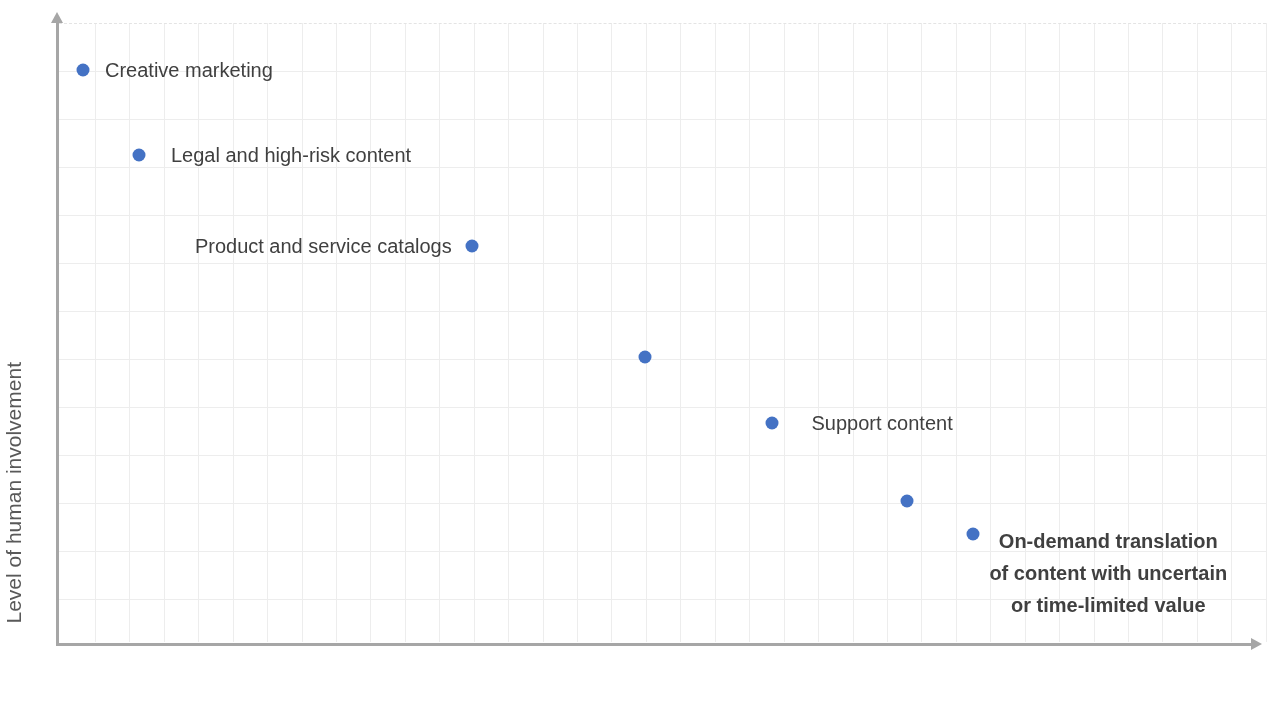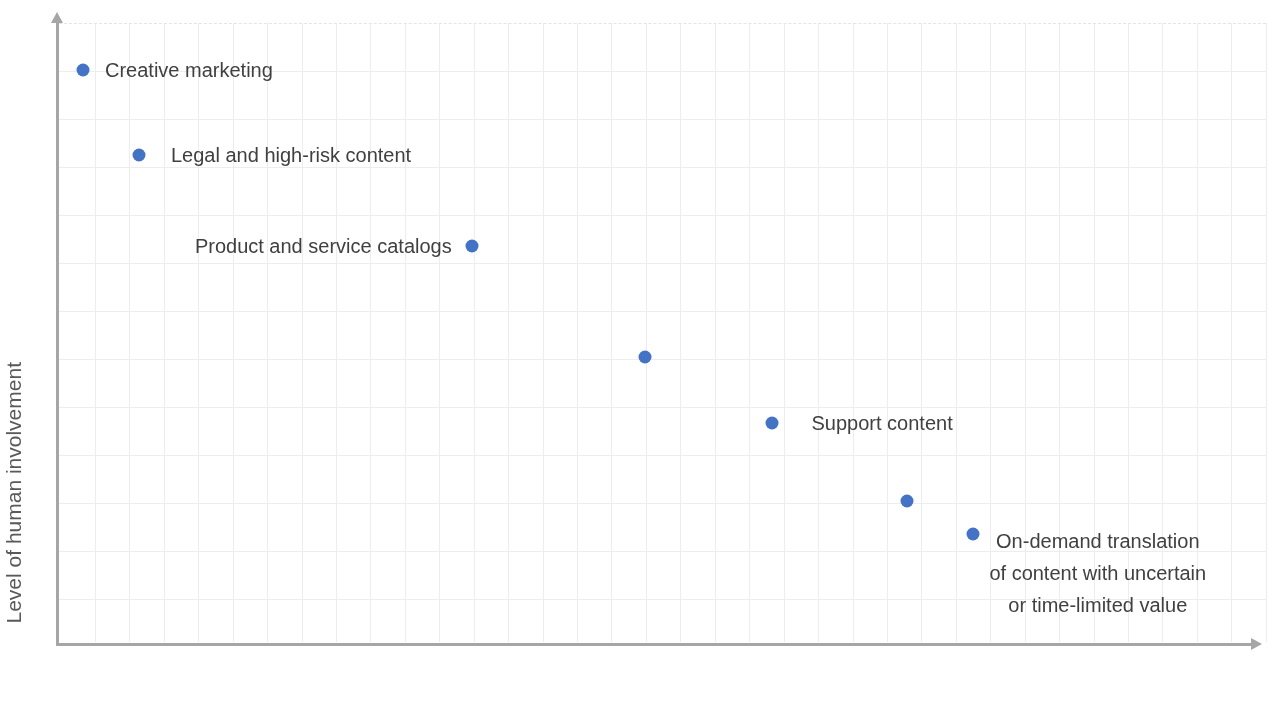--- a/index.html
+++ b/index.html
@@ -61,21 +61,21 @@
   }
   .pt-label {
     position: absolute;
     font-size: 20px;
     line-height: 32px;
     color: #404040;
     white-space: pre-line;
     transform: translateY(-50%);
   }
   .pt-label.left  { text-align: right; }
-  .pt-label.rightc { text-align: center; }
+  .pt-label.rightc { text-align: center; font-weight: bold; }
   .x-title {
     position: absolute;
     left: 0; top: 687px;
     width: 1280px;
     text-align: center;
     font-size: 21px;
     color: #595959;
   }
   .y-title {
     position: absolute;

